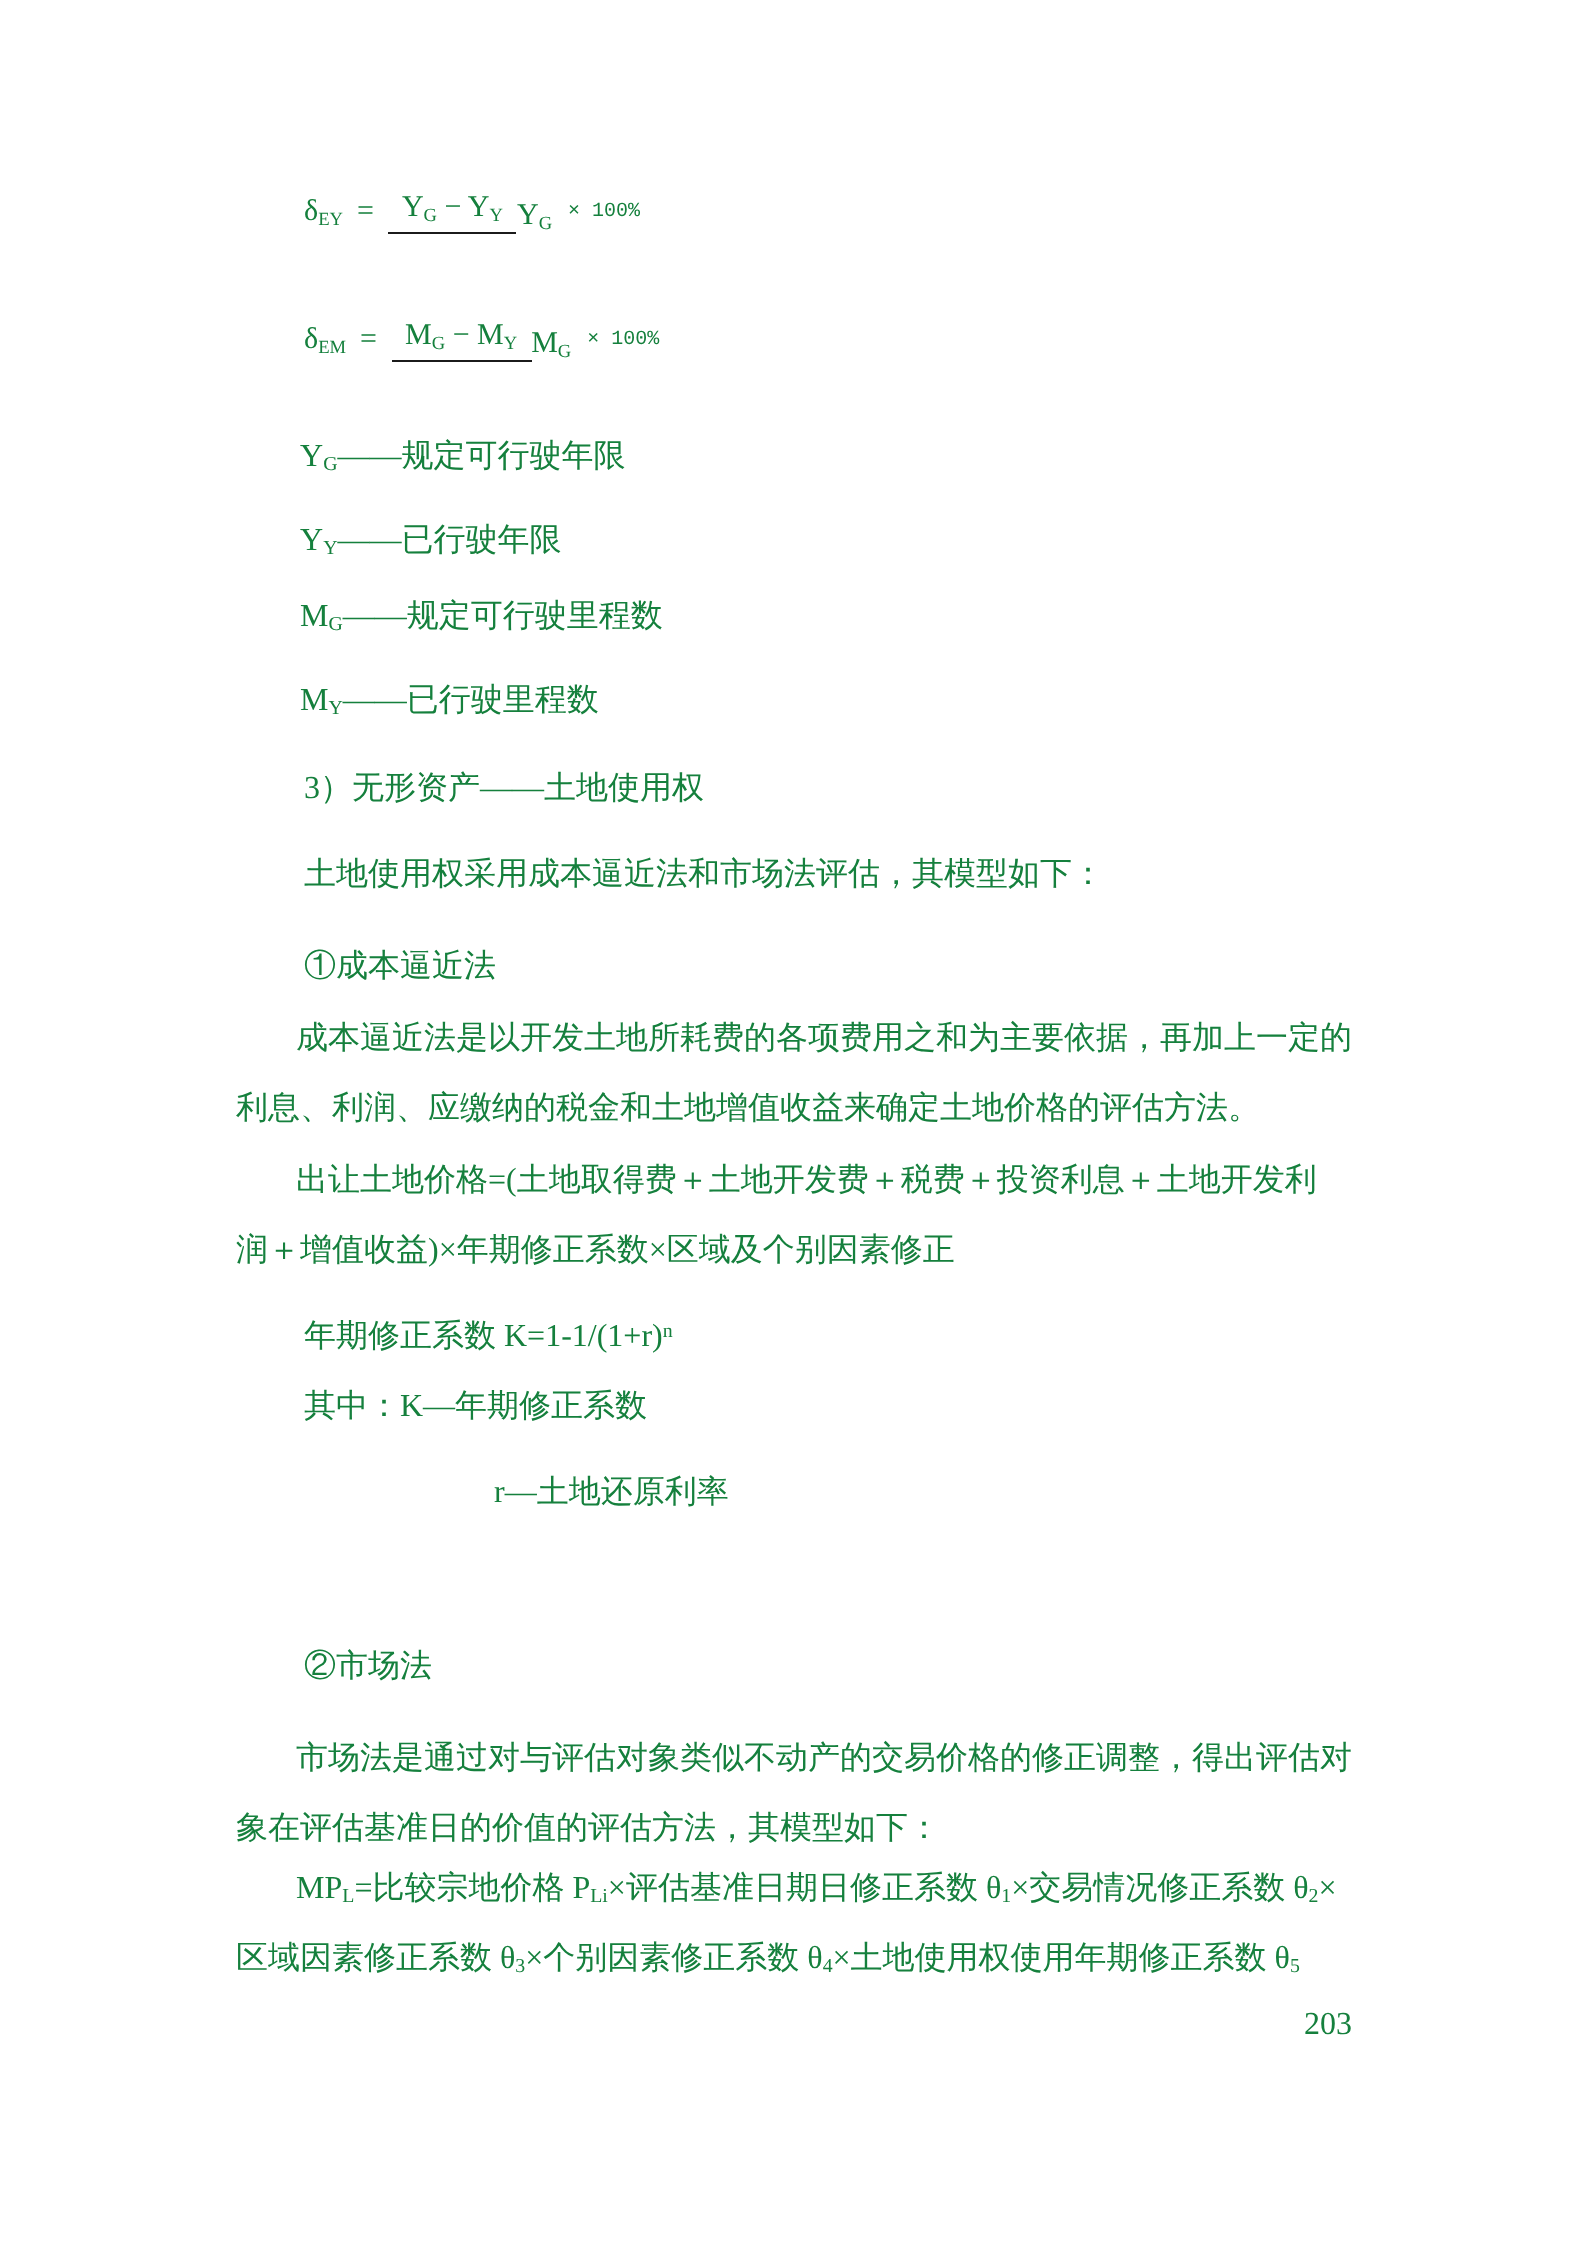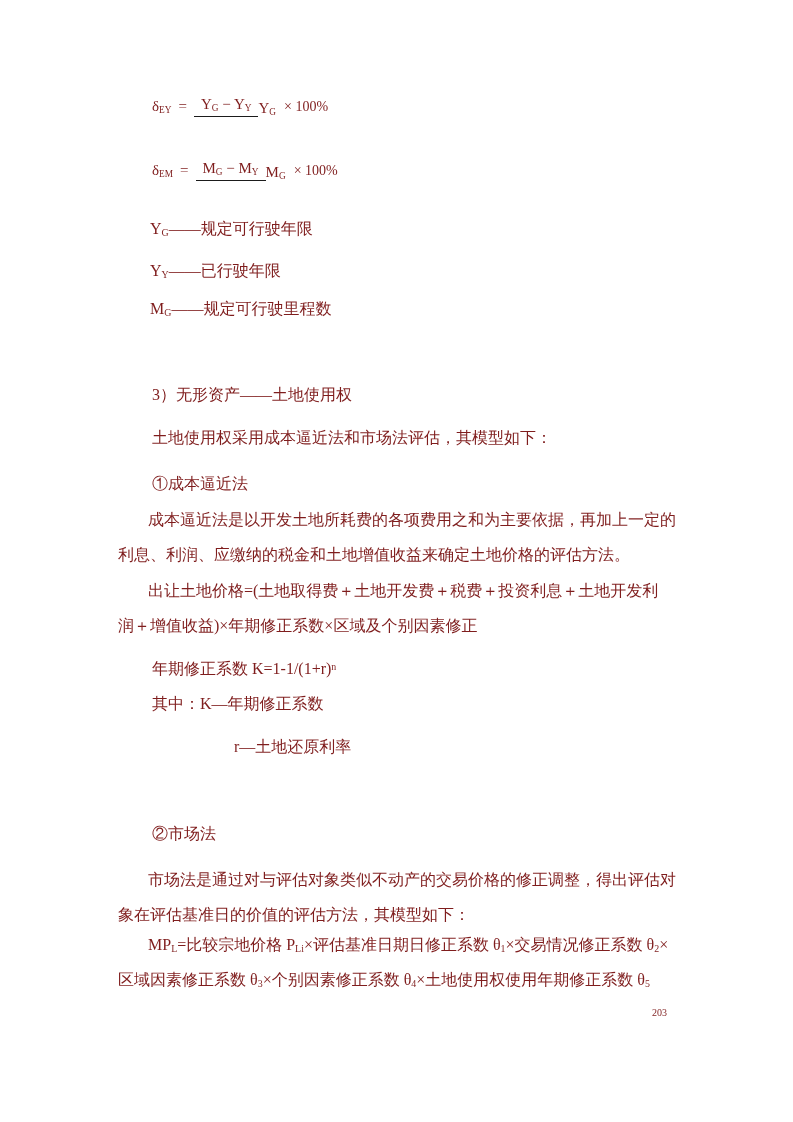--- a/index.html
+++ b/index.html
@@ -1,21 +1,21 @@
 <!DOCTYPE html>
 <html><head>
 <meta charset="utf-8">
 <style>
   html, body { margin: 0; padding: 0; background: #ffffff; }
   .page {
     position: relative;
     width: 793px;
     height: 1122px;
     background: #ffffff;
-    color: #7f1d1d;
+    color: #15803d;
     font-family: "Liberation Serif", "DejaVu Serif", serif;
     overflow: hidden;
   }
   .line {
     position: absolute;
     font-size: 16px;
     line-height: 24px;
     white-space: nowrap;
   }
   .line sub { font-size: 0.62em; vertical-align: -0.22em; line-height: 0; }
@@ -33,24 +33,24 @@
     display: inline-flex;
     flex-direction: row;
     align-items: center;
     text-align: center;
   }
   .frac .num {
     padding: 0 7px 3px 7px;
     border-bottom: 1.4px solid #1b1b1b;
   }
   .frac .den { padding-top: 3px; }
-  .f-tail { margin-left: 8px; font-size: 14px; }
+  .f-tail { margin-left: 8px; font-size: 10px; font-family: Liberation Mono, monospace; }
   .page-number {
     position: absolute;
-    font-size: 10px;
+    font-size: 16px;
     line-height: 16px;
   }
 </style>
 </head>
 <body>
 
 <div class="page">
 
   <div class="formula" style="left:152px; top:96px;">
     <span>δ<sub>EY</sub></span>
@@ -68,36 +68,37 @@
     <span class="frac">
       <span class="num">M<sub>G</sub> − M<sub>Y</sub></span>
       <span class="den">M<sub>G</sub></span>
     </span>
     <span class="f-tail">× 100%</span>
   </div>
 
   <div class="line" style="left:150px; top:217px;">Y<sub>G</sub>——规定可行驶年限</div>
   <div class="line" style="left:150px; top:259px;">Y<sub>Y</sub>——已行驶年限</div>
   <div class="line" style="left:150px; top:297px;">M<sub>G</sub>——规定可行驶里程数</div>
+  <div class="line" style="left:150px; top:339px;">M<sub>Y</sub>——已行驶里程数</div>
 
   <div class="line" style="left:152px; top:383px;">3）无形资产——土地使用权</div>
 
   <div class="line" style="left:152px; top:426px;">土地使用权采用成本逼近法和市场法评估，其模型如下：</div>
 
   <div class="line" style="left:152px; top:472px;">①成本逼近法</div>
 
   <div class="line" style="left:148px; top:508px;">成本逼近法是以开发土地所耗费的各项费用之和为主要依据，再加上一定的</div>
   <div class="line" style="left:118px; top:543px;">利息、利润、应缴纳的税金和土地增值收益来确定土地价格的评估方法。</div>
 
   <div class="line" style="left:148px; top:579px;">出让土地价格=(土地取得费＋土地开发费＋税费＋投资利息＋土地开发利</div>
   <div class="line" style="left:118px; top:614px;">润＋增值收益)×年期修正系数×区域及个别因素修正</div>
 
   <div class="line" style="left:152px; top:657px;">年期修正系数 K=1-1/(1+r)<sup>n</sup></div>
   <div class="line" style="left:152px; top:692px;">其中：K—年期修正系数</div>
-  <div class="line" style="left:234px; top:735px;">r—土地还原利率</div>
+  <div class="line" style="left:247px; top:735px;">r—土地还原利率</div>
 
   <div class="line" style="left:152px; top:822px;">②市场法</div>
 
   <div class="line" style="left:148px; top:868px;">市场法是通过对与评估对象类似不动产的交易价格的修正调整，得出评估对</div>
   <div class="line" style="left:118px; top:903px;">象在评估基准日的价值的评估方法，其模型如下：</div>
 
   <div class="line" style="left:148px; top:933px;">MP<sub>L</sub>=比较宗地价格 P<sub>Li</sub>×评估基准日期日修正系数 θ<sub>1</sub>×交易情况修正系数 θ<sub>2</sub>×</div>
   <div class="line" style="left:118px; top:968px;">区域因素修正系数 θ<sub>3</sub>×个别因素修正系数 θ<sub>4</sub>×土地使用权使用年期修正系数 θ<sub>5</sub></div>
 
   <div class="page-number" style="left:652px; top:1005px;">203</div>

